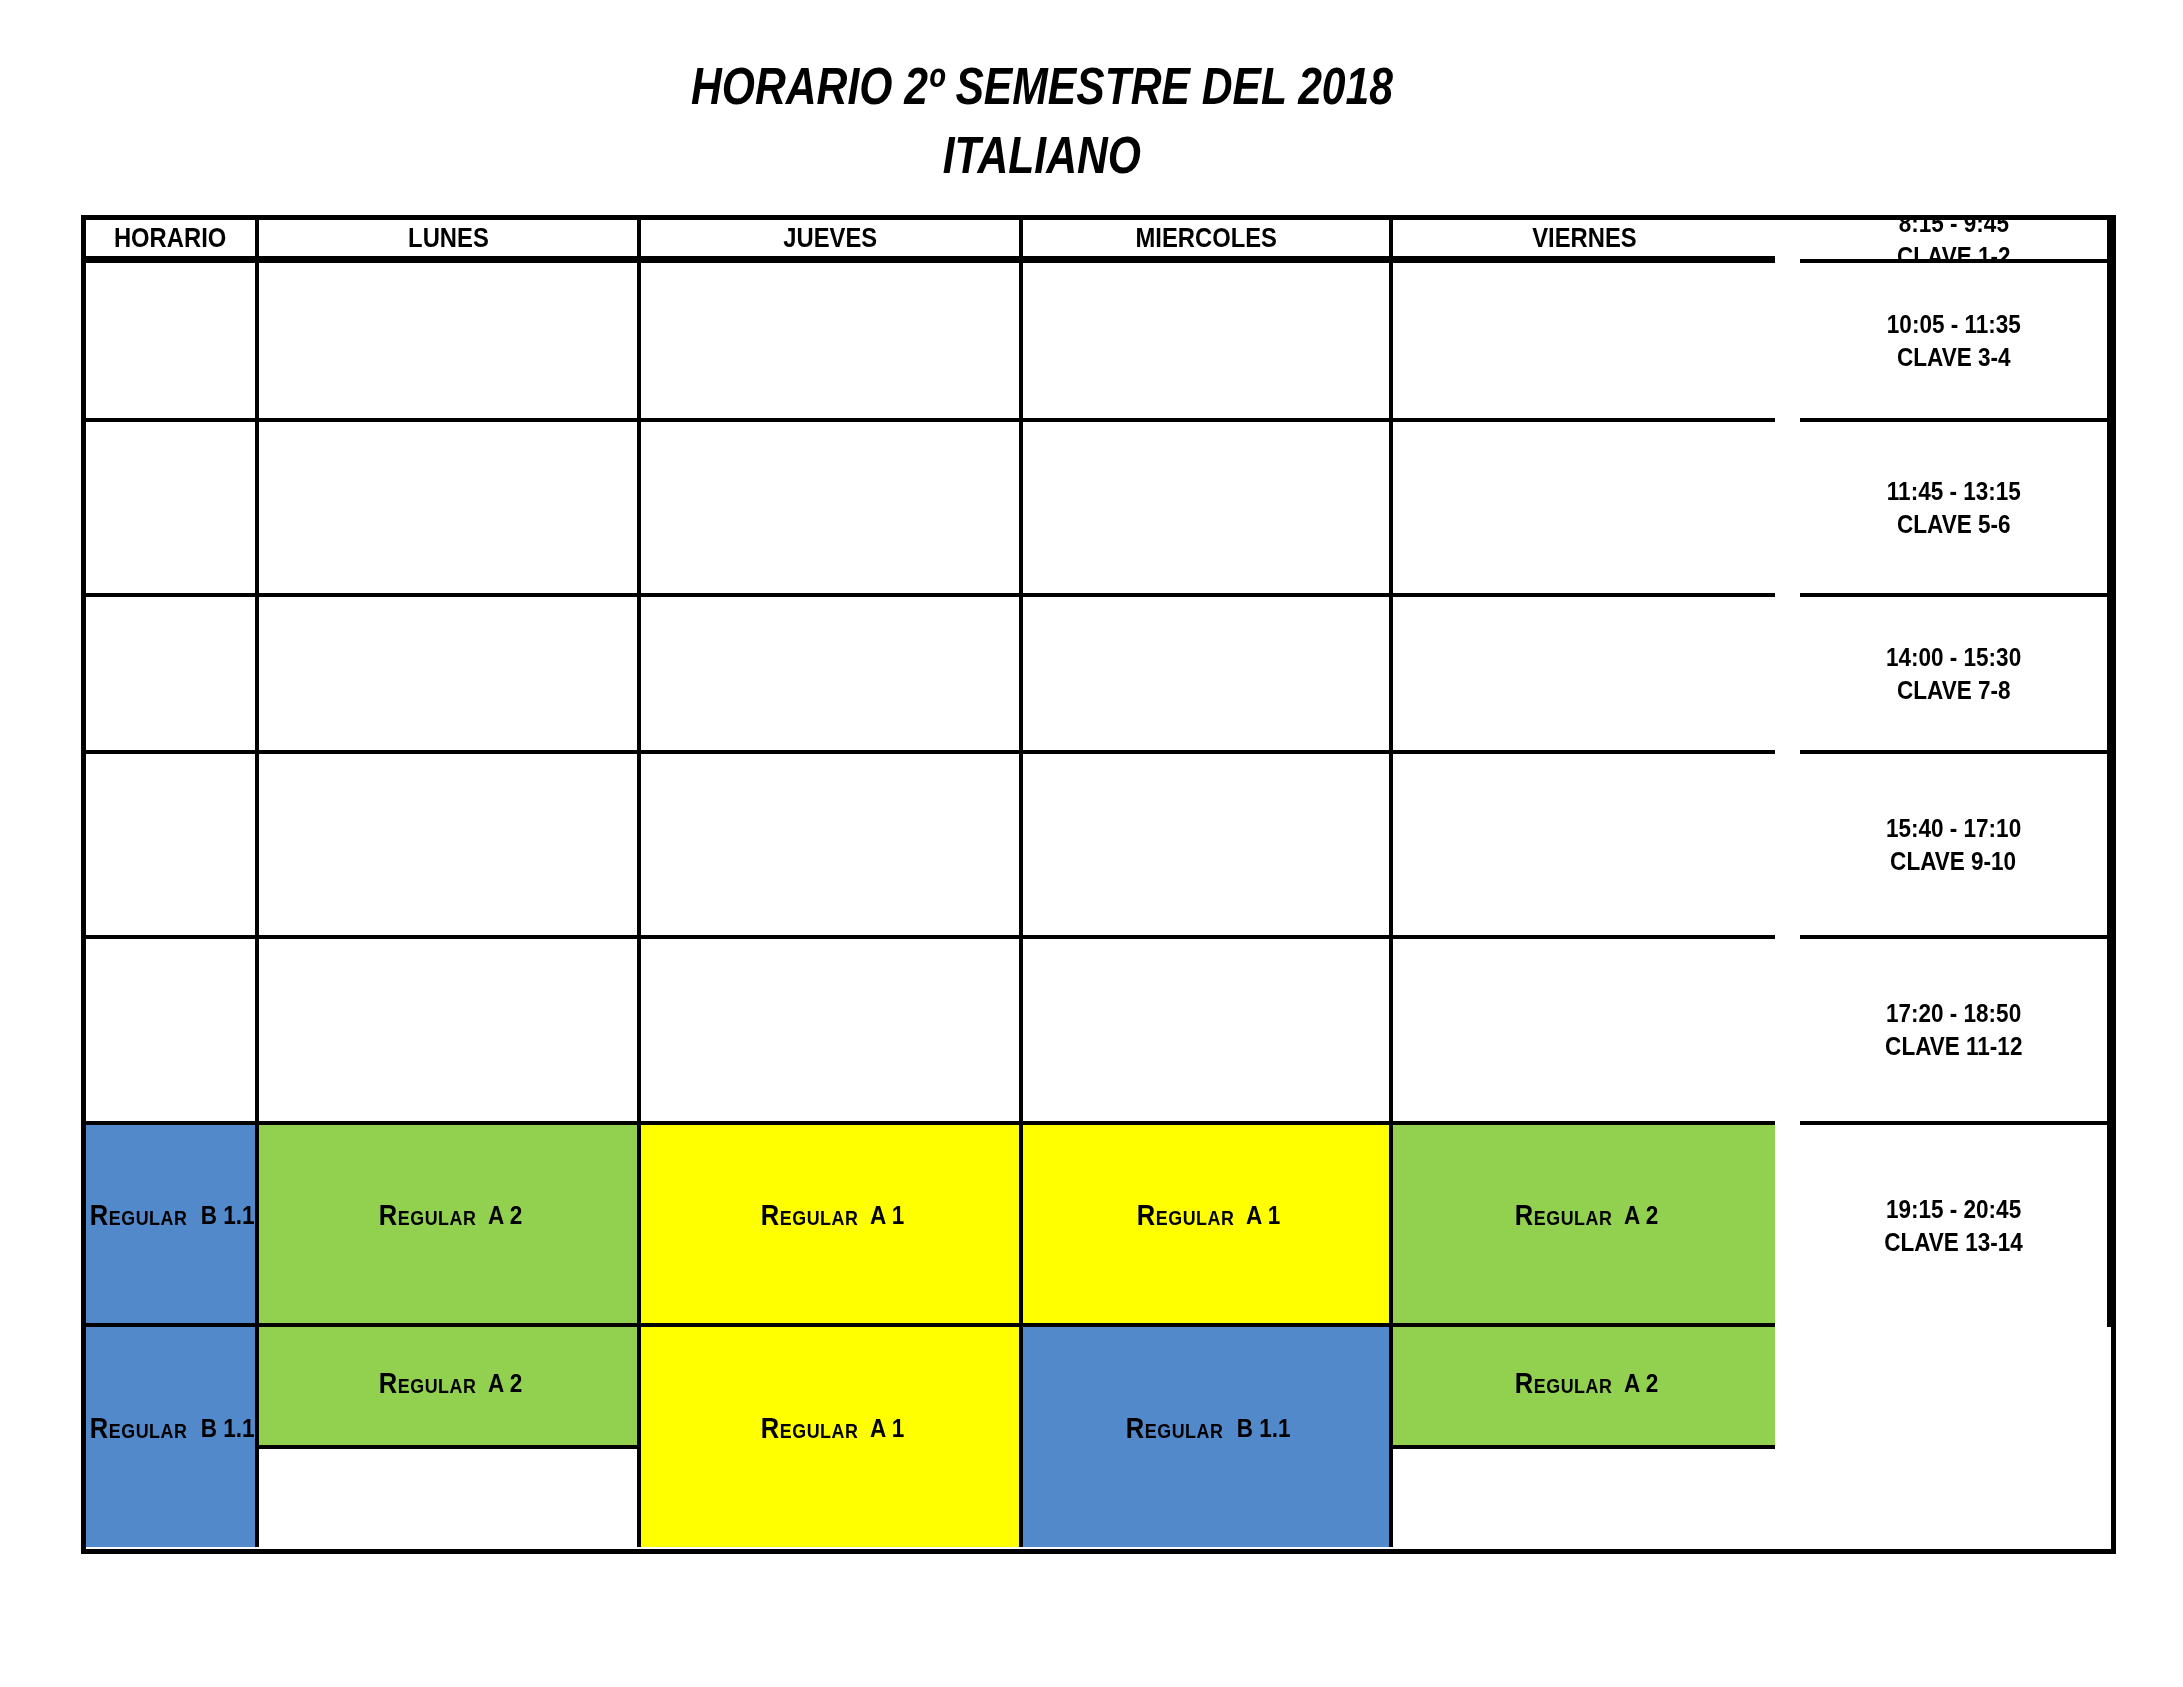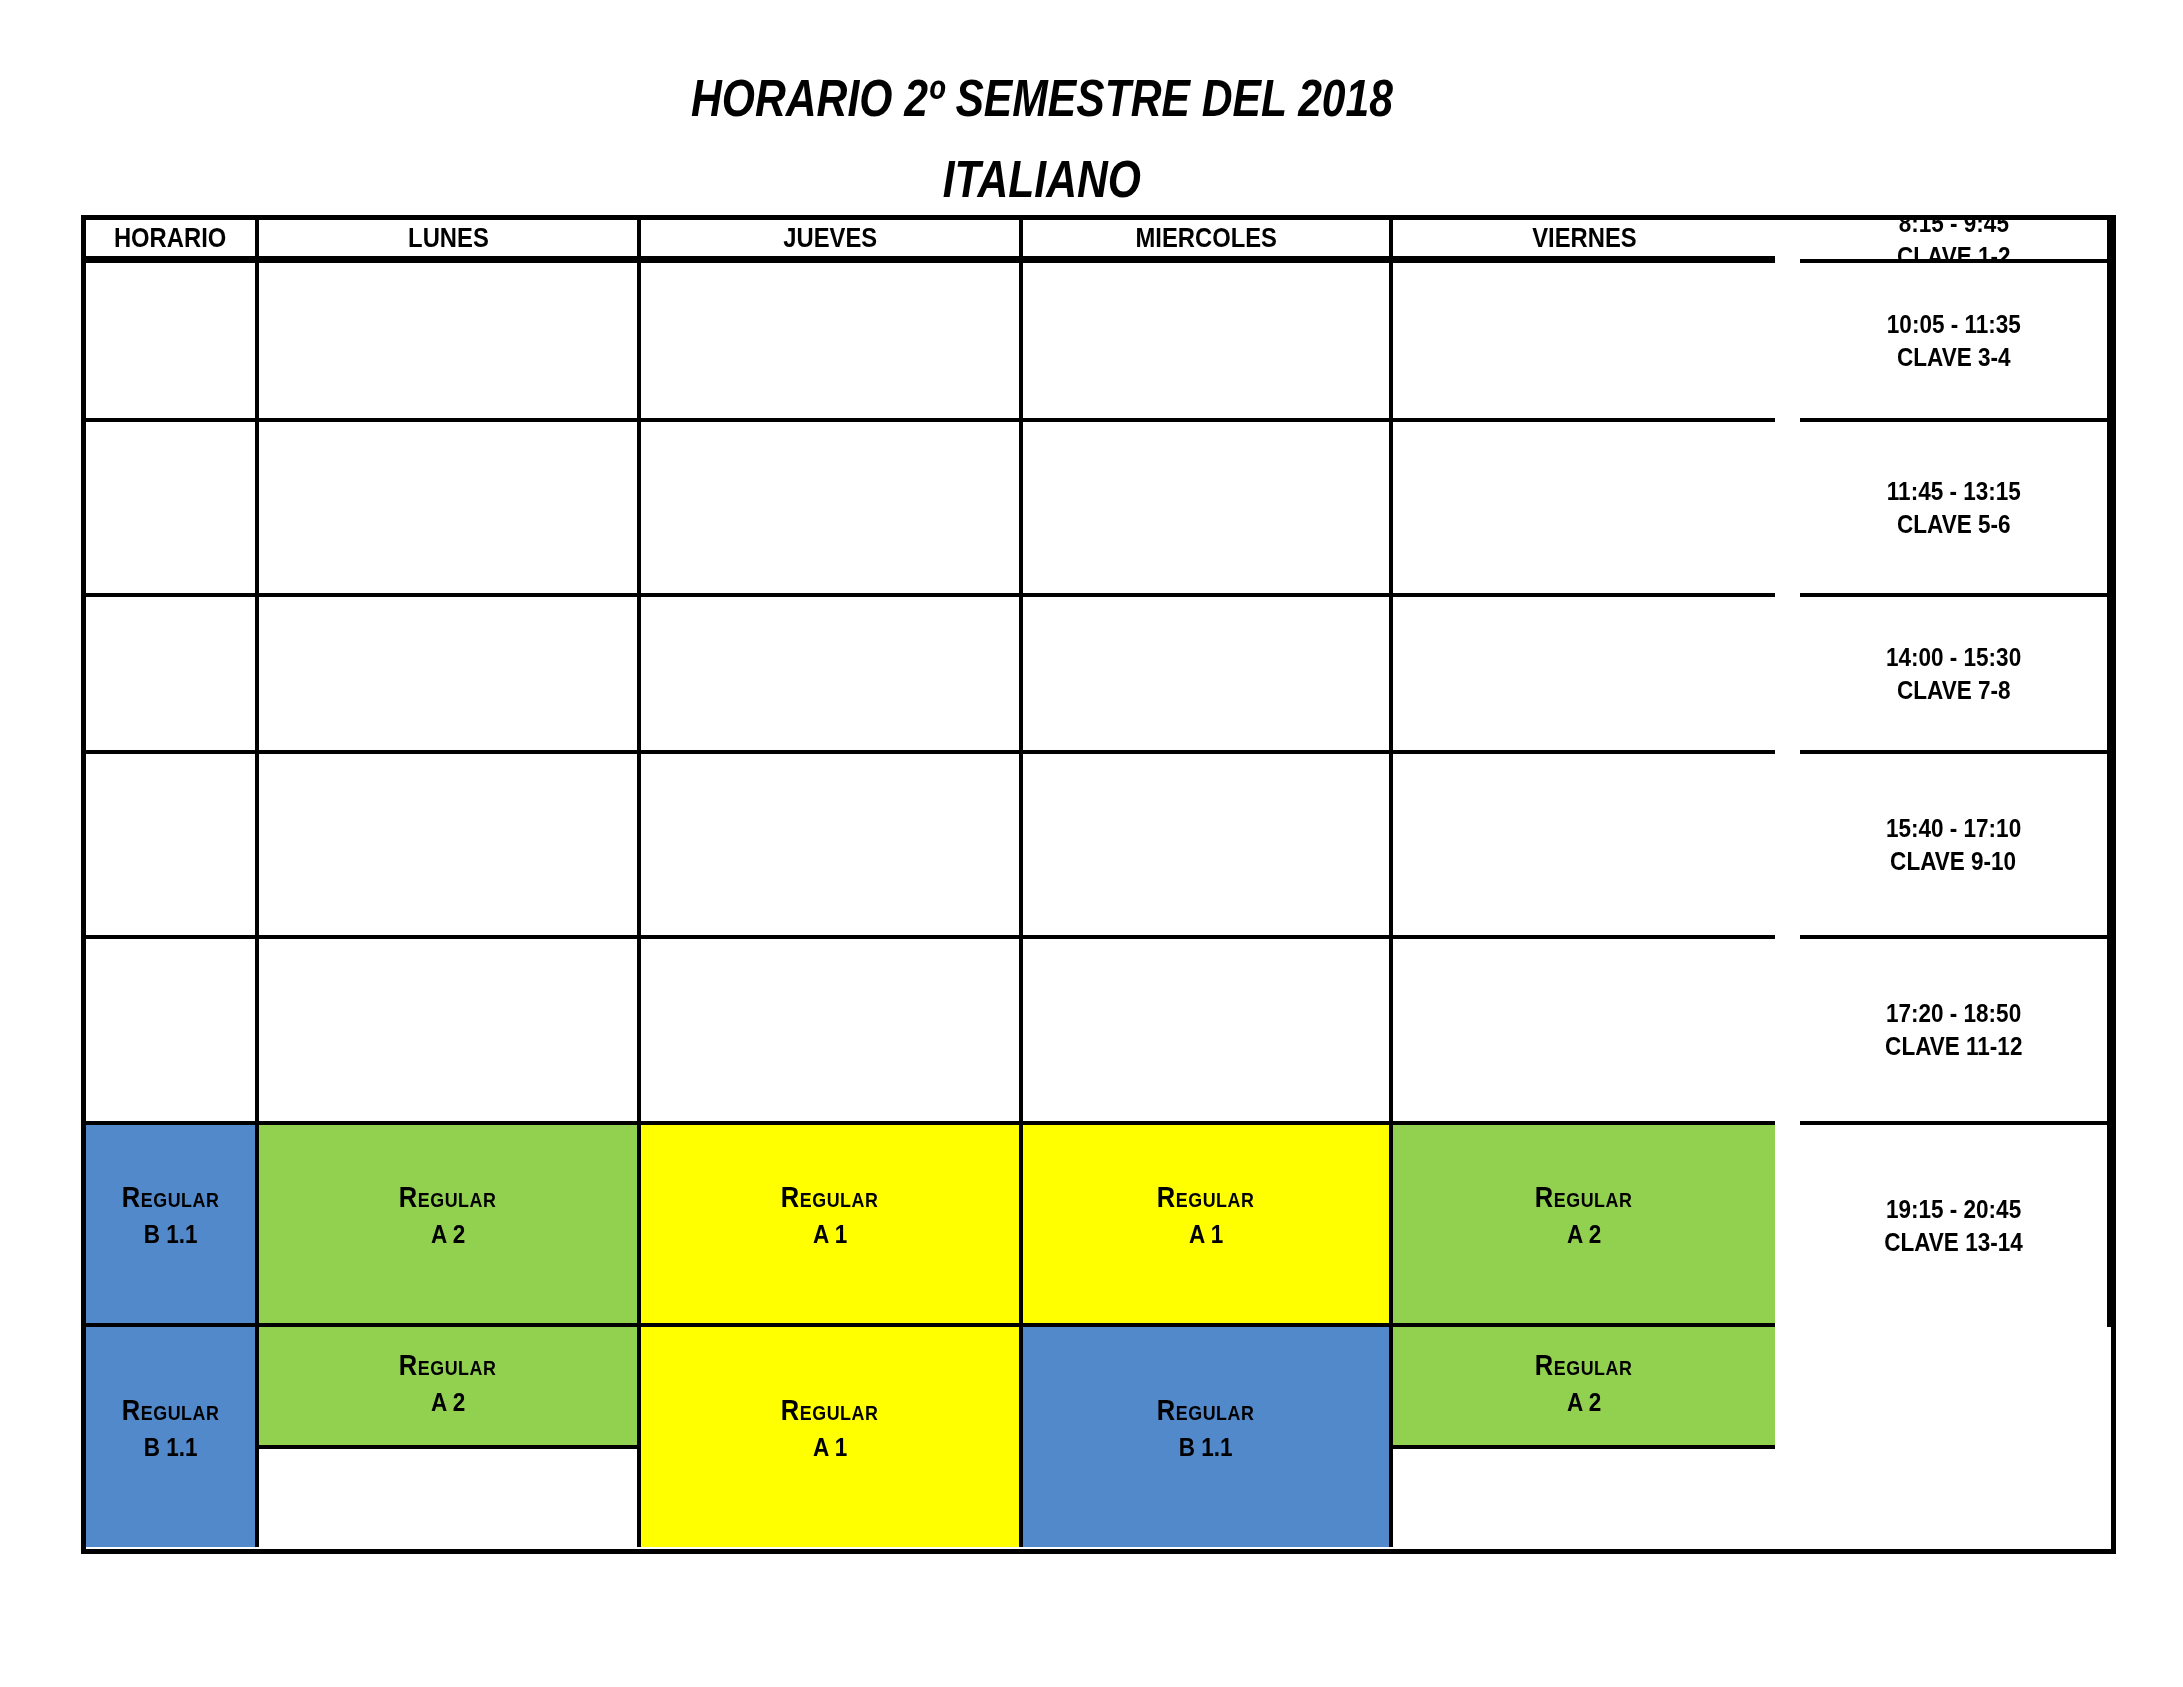--- a/index.html
+++ b/index.html
@@ -8,21 +8,20 @@
     font-family:"Liberation Sans","DejaVu Sans",sans-serif;color:#000;
     overflow:hidden;
   }
   .title-wrap{
     position:absolute;top:52px;left:0;width:2183px;
     text-align:center;padding-right:99px;box-sizing:border-box;
   }
   .title-line{
     font-weight:bold;font-style:italic;font-size:52px;line-height:69px;
     white-space:nowrap;
-    margin-top:12px;
   }
   .cond{display:inline-block;transform:scaleX(.82);transform-origin:50% 50%;white-space:nowrap;}
   .cond2{display:inline-block;transform:scaleX(.85);transform-origin:50% 50%;white-space:nowrap;}
 
   .tbl{
     position:absolute;left:81px;top:215px;width:2035px;height:1339px;
     box-sizing:border-box;border:5.3px solid #000;background:#fff;
     display:grid;
     grid-template-columns:173px 382px 382px 370px 382px 336px;
     grid-template-rows:43px 159px 175px 157px 185px 186px 202px 220px;
@@ -39,21 +38,21 @@
     font-weight:bold;font-size:28px;line-height:28px;
     border-bottom:7.3px solid #000;
   }
   .timecell{font-weight:bold;font-size:26.5px;line-height:33px;transform:none;margin-left:25px;}
   .timecell .ln{display:block;text-align:center;}
   .classcell .label{
     font-weight:bold;font-size:30px;line-height:38px;
     font-variant:small-caps;letter-spacing:0.7px;
   }
   .classcell .level{font-weight:bold;font-size:26.5px;line-height:37px;}
-  .classcell .txt{display:flex;flex-direction:column;align-items:center;transform:translateY(-9.3px);}
+  .classcell .txt{display:flex;flex-direction:row;align-items:center;transform:translateY(-9.3px);}
   .split{display:block;padding:0;}
   .split .half-top{
     box-sizing:border-box;height:122px;border-bottom:4.6px solid #000;
     display:flex;flex-direction:column;align-items:center;justify-content:center;
   }
   .split .half-top .txt{transform:translateY(-2.6px);}
   .split .half-bottom{background:#fff;}
 </style>
 </head>
 <body>

